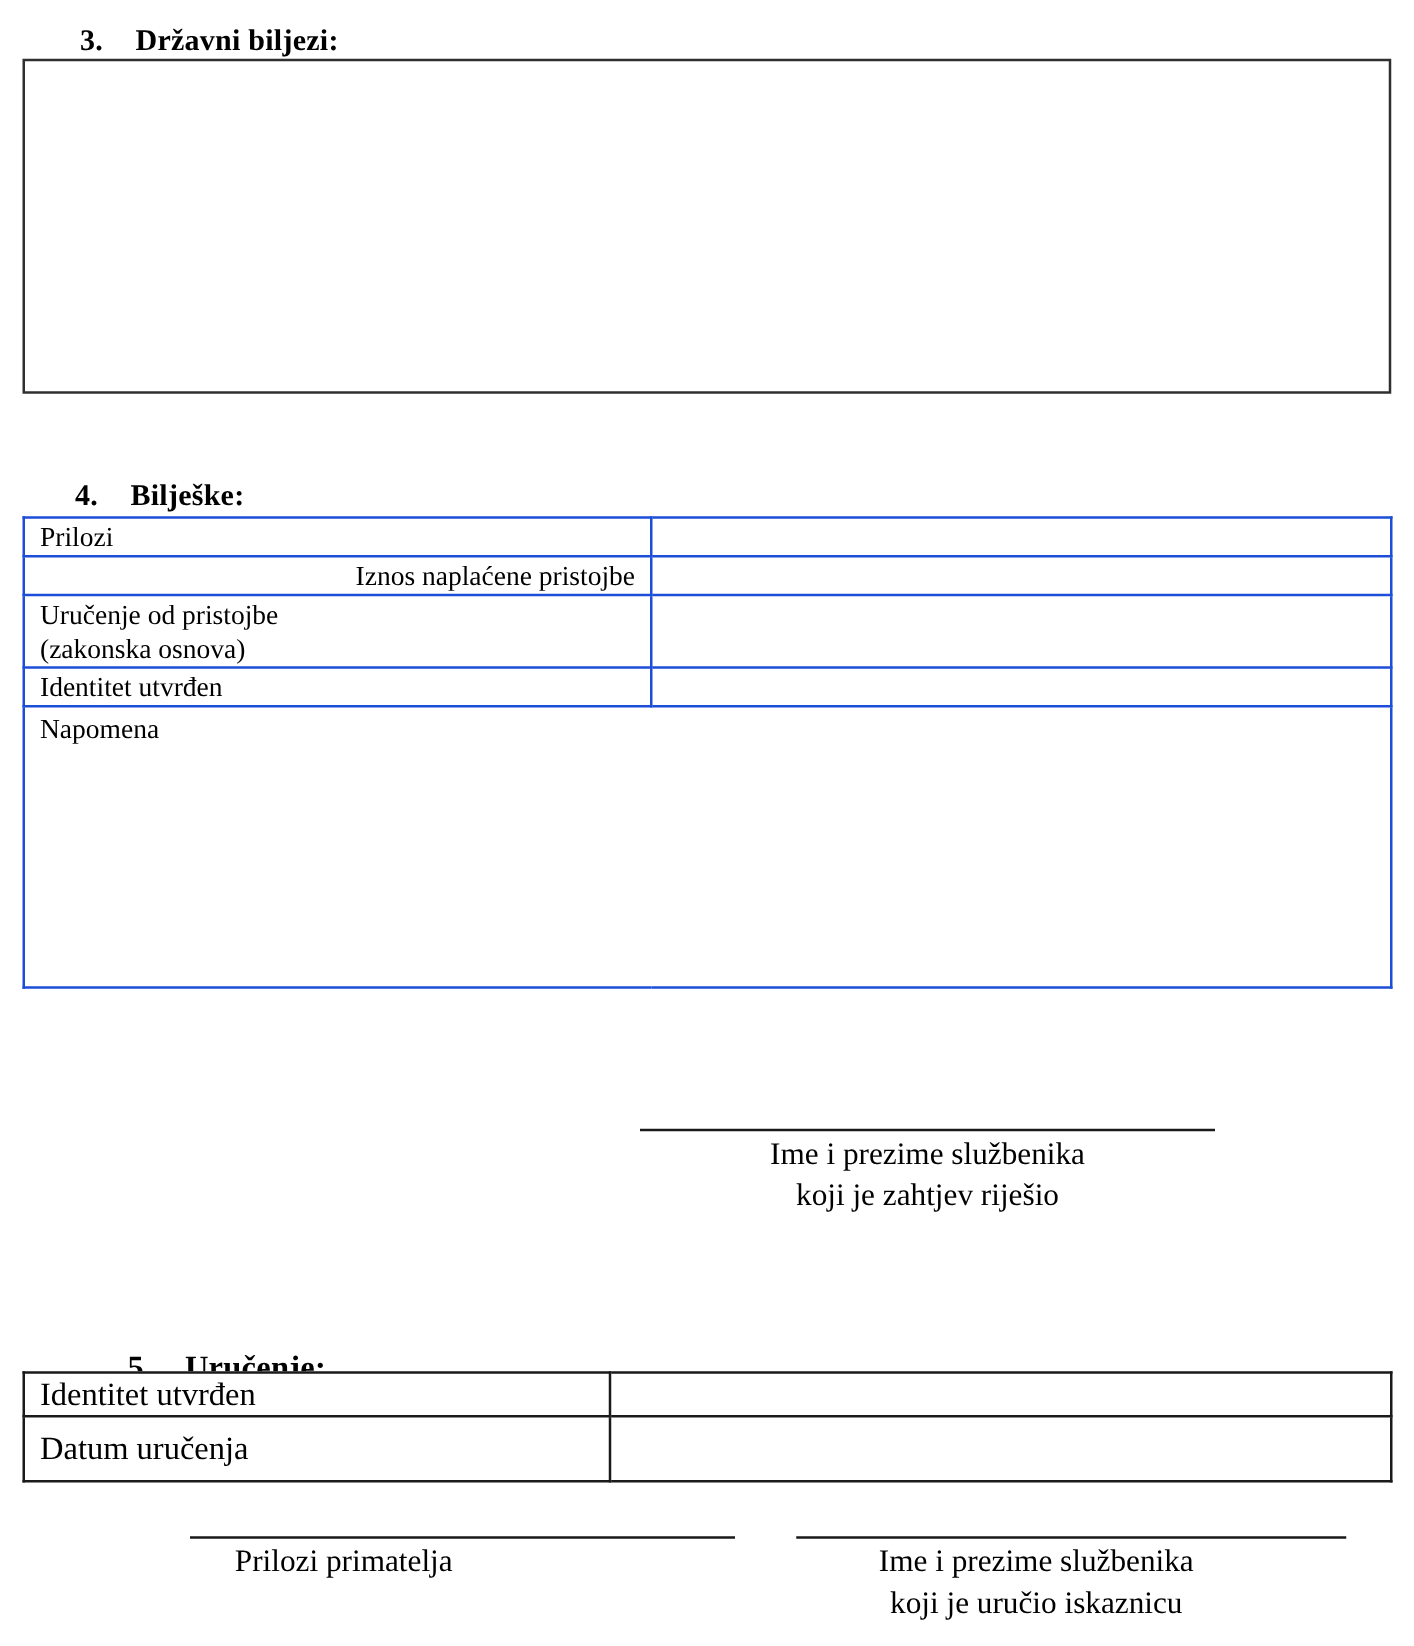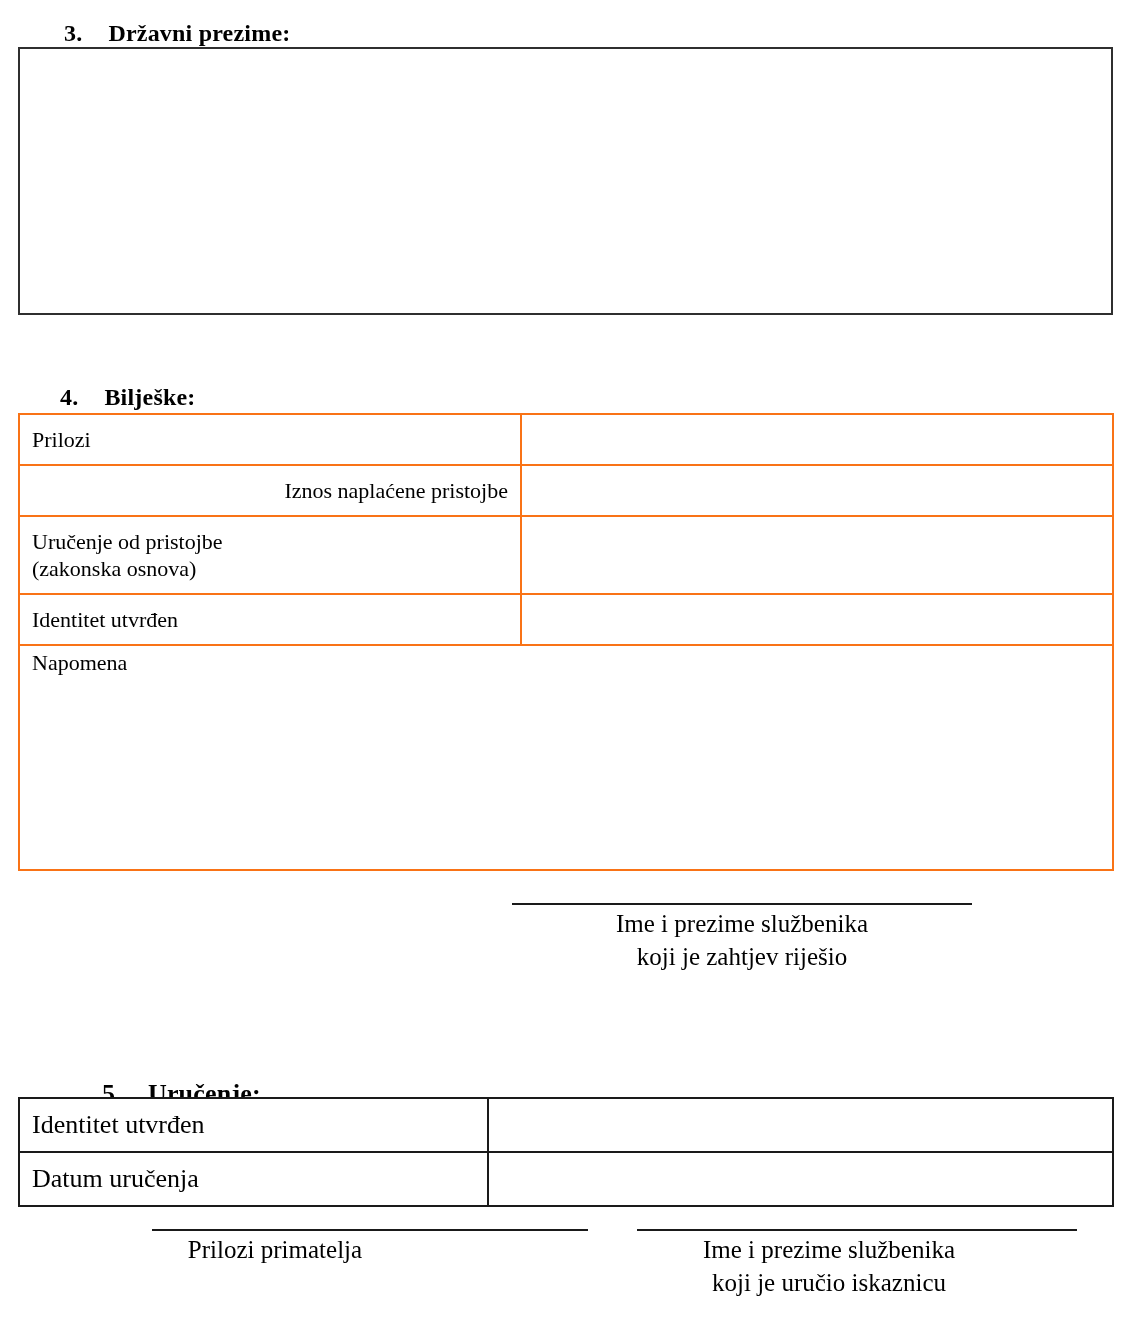--- a/index.html
+++ b/index.html
@@ -32,22 +32,22 @@
     border: 2px solid #2f2f2f;
     background: #ffffff;
   }
 
   table.form-table {
     border-collapse: collapse;
     table-layout: fixed;
     background: #ffffff;
   }
   table.form-table td {
-    border: 2px solid #f97316;
-    padding: 11px 12px;
+    border: 2px solid #1d4ed8;
+    padding: 1px 12px;
     vertical-align: middle;
     overflow: hidden;
   }
   table.t4 { border: 2px solid #101010; }
   table.t4 td { font-size: 22px; line-height: 27px; }
   table.t4 td.note-cell { vertical-align: top; padding-top: 3px; }
   table.t5 { border: 2px solid #101010; }
   table.t5 td { font-size: 26px; line-height: 30px; border-color: #1a1a1a; }
 
   .sig-block { text-align: center; }
@@ -62,21 +62,21 @@
     margin-top: 2px;
     text-align: center;
   }
 </style>
 </head>
 <body>
 
 <div class="page">
 
   <div class="abs heading h-24" style="left:64px; top:20px;">
-    <span class="num">3.</span><span>Državni prezime:</span>
+    <span class="num">3.</span><span>Državni biljezi:</span>
   </div>
 
   <div class="abs big-box" style="left:18px; top:47px; width:1095px; height:268px;"></div>
 
   <div class="abs heading h-24" style="left:60px; top:384px;">
     <span class="num">4.</span><span>Bilješke:</span>
   </div>
 
   <table class="abs form-table t4" style="left:18px; top:413px; width:1096px;">
     <colgroup>

